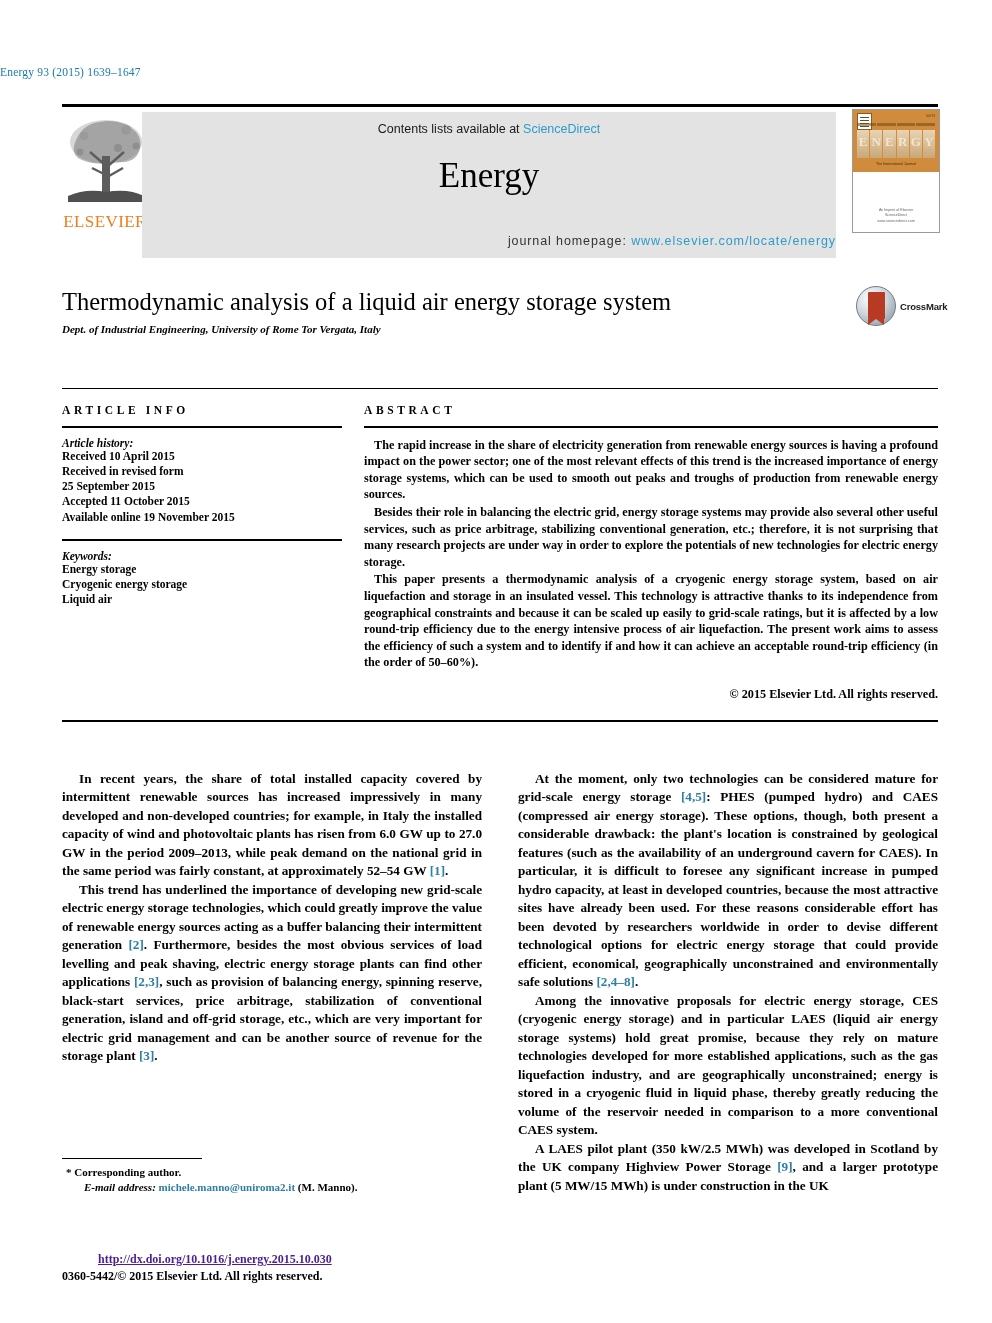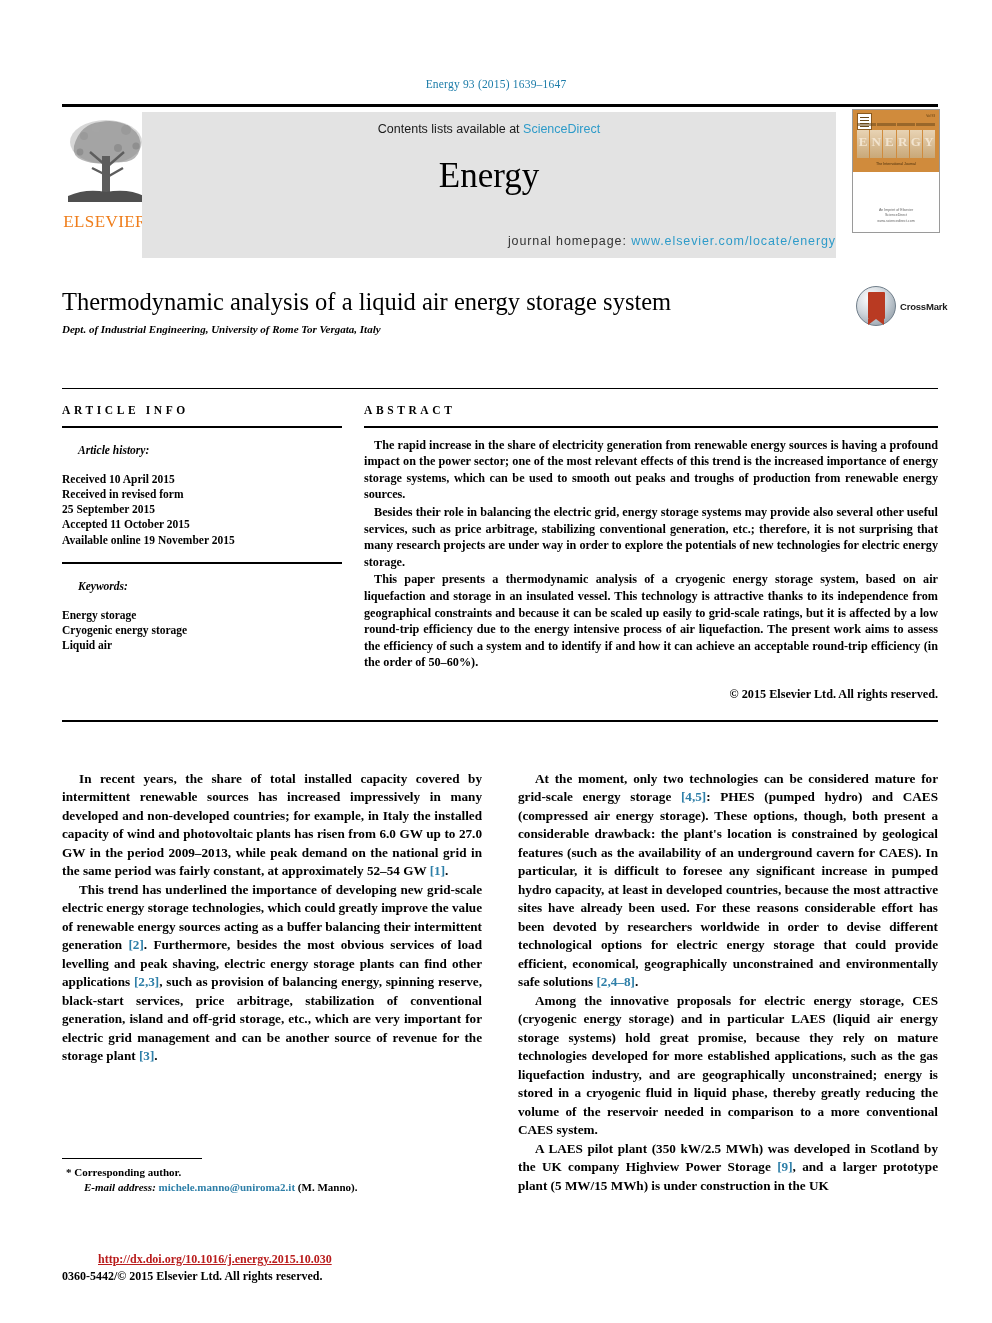--- a/index.html
+++ b/index.html
@@ -20,26 +20,24 @@
     left: 0; top: 0;
     width: 992px;
     height: 1323px;
   }
 
   
   .running-head {
     position: absolute;
     left: 0; top: 66px;
     width: 992px;
-    text-align: center;
     font-family: "Liberation Serif", serif;
     font-size: 11.5px;
     color: #1a7ba8;
     letter-spacing: 0.2px;
-    margin-top: 12px;
   }
 
   
   .masthead {
     position: absolute;
     left: 62px; top: 104px;
     width: 876px;
     height: 128px;
   }
   .masthead-rule {
@@ -319,21 +317,21 @@
     width: 100%;
     height: 1.6px;
     background: #000;
     margin: 0 0 9px 0;
   }
   .info-label {
     font-family: "Liberation Serif", serif;
     font-style: italic;
     font-weight: bold;
     font-size: 11.5px;
-    margin: 16px;
+    margin: 0;
   }
   .info-line {
     font-family: "Liberation Serif", serif;
     font-size: 11.5px;
     font-weight: bold;
     line-height: 1.33;
     margin: 0;
   }
   .info-gap { height: 14px; }
 
@@ -429,21 +427,21 @@
   
   .doi-block {
     position: absolute;
     left: 62px; top: 1252px;
     width: 500px;
   }
   .doi-link {
     font-family: "Liberation Serif", serif;
     font-size: 12px;
     font-weight: bold;
-    color: #b91c1c;
+    color: #4c1d95;
     margin: 0;
     text-decoration: underline;
     padding-left: 36px;
   }
   .issn-line {
     font-family: "Liberation Serif", serif;
     font-size: 12px;
     font-weight: bold;
     margin: 2px 0 0 0;
   }

